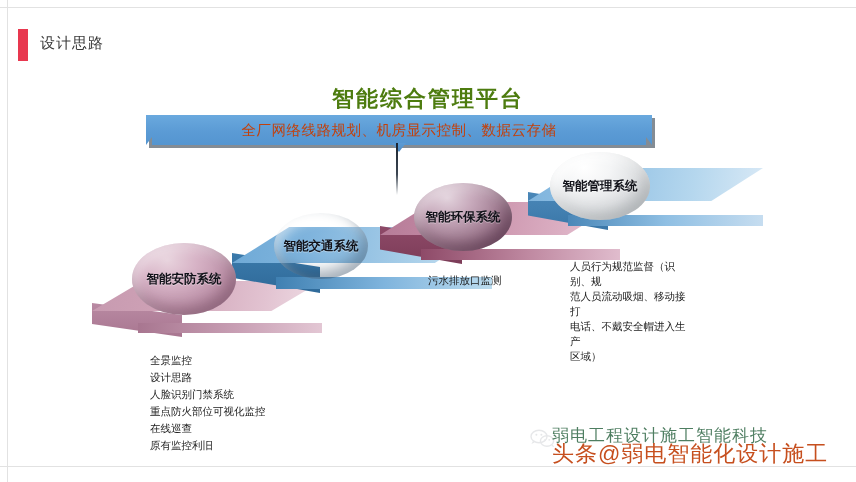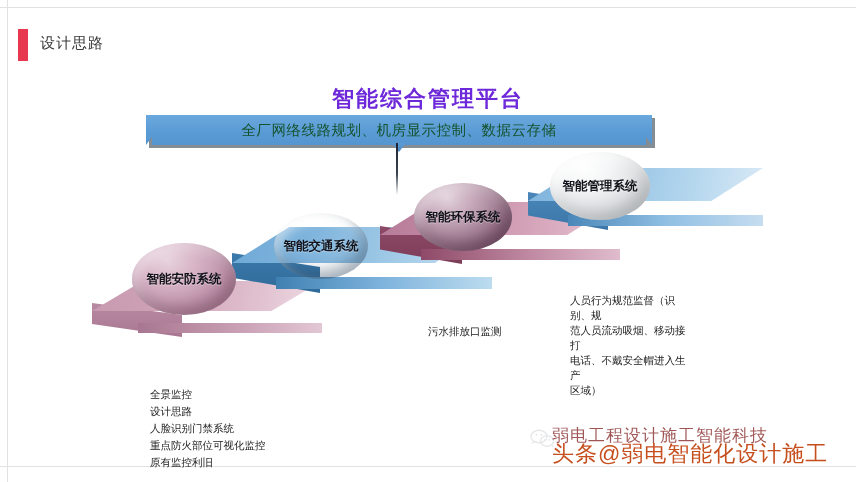--- a/index.html
+++ b/index.html
@@ -31,21 +31,21 @@
     position:absolute;left:40px;top:9px;
     font-size:15px;color:#3a3a3a;letter-spacing:1px;
     font-family:"Liberation Sans","DejaVu Sans",sans-serif;
     white-space:nowrap;
   }
 
   
   .main-title{
     position:absolute;left:0;top:84px;width:856px;
     text-align:center;
-    font-size:22px;font-weight:bold;color:#6d28d9;
+    font-size:22px;font-weight:bold;color:#4d7c0f;
     letter-spacing:2px;
     font-family:Liberation Serif, serif;
   }
 
   
   .banner-wrap{position:absolute;left:146px;top:115px;width:506px;height:30px;}
   .banner-shadow{
     position:absolute;left:3px;top:3px;width:506px;height:30px;
     background:#1f2d3d;opacity:.55;
     clip-path:polygon(0 0, 100% 0, 100% 100%, 45.5% 100%, 43.5% 100%, 0 100%);
@@ -54,21 +54,21 @@
     position:absolute;left:0;top:0;width:506px;height:30px;
     background:linear-gradient(180deg,#6aa9de 0%,#5b9bd5 55%,#5495d0 100%);
     clip-path:polygon(0 0, 506px 0, 506px 30px, 500px 22px, 500px 30px,
                       256px 30px, 250px 30px, 244px 30px,
                       6px 30px, 6px 22px, 0 30px);
     box-sizing:border-box;
   }
   .banner-inner{
     position:absolute;left:0;top:0;width:506px;height:30px;
     display:flex;align-items:center;justify-content:center;
-    color:#14532d;font-size:14.5px;letter-spacing:.5px;
+    color:#c2410c;font-size:14.5px;letter-spacing:.5px;
     font-family:"DejaVu Serif","Liberation Serif",serif;
     white-space:nowrap;
     border-radius:11px;
   }
   .banner-notch{
     position:absolute;left:246px;top:28px;width:14px;height:9px;
     background:linear-gradient(180deg,#5b9bd5,#4e8bc4);
     clip-path:polygon(0 0,100% 0,50% 100%);
   }
   .connector{
@@ -190,32 +190,31 @@
       radial-gradient(ellipse at 34% 22%, #ffffff 0%, #f4f5f6 28%, #dfe1e3 58%, #c3c6c9 85%, #b2b5b8 100%);
     box-shadow:inset -6px -8px 14px rgba(120,125,130,.30), inset 5px 6px 12px rgba(255,255,255,.85);
   }
 
   
   .detail{
     position:absolute;
     font-size:10.5px;color:#1b1b1b;line-height:17px;
     font-family:Liberation Serif, serif;
     white-space:nowrap;
-    margin-top:34px;
   }
   .d1{left:150px;top:352px;}
   .d2{left:292px;top:318px;}
-  .d3{left:428px;top:289px;}
+  .d3{left:428px;top:272px;}
   .d4{left:570px;top:259px;width:124px;white-space:normal;
       line-height:15px;text-indent:0;}
 
   
   .wm-faint{
     position:absolute;left:552px;top:424px;
-    font-size:17px;color:#7f1d1d;opacity:.75;
+    font-size:17px;color:#14532d;opacity:.75;
     letter-spacing:1px;white-space:nowrap;
     font-family:"Liberation Sans","DejaVu Sans",sans-serif;
   }
   .wm-wechat{
     position:absolute;left:530px;top:429px;width:26px;height:20px;opacity:.45;
   }
   .wm-bold{
     position:absolute;left:552px;top:439px;
     font-size:22px;color:#c2410c;opacity:.92;
     letter-spacing:1px;white-space:nowrap;font-weight:500;
@@ -284,20 +283,21 @@
     <div class="sphere sph4">
       <span class="lbl">智能管理系统</span>
     </div>
   </div>
 
   <div class="detail d1">
     <div>全景监控</div>
     <div>设计思路</div>
     <div>人脸识别门禁系统</div>
     <div>重点防火部位可视化监控</div>
+    <div>在线巡查</div>
     <div>原有监控利旧</div>
   </div>
 
 
   <div class="detail d3">
     <div>污水排放口监测</div>
   </div>
 
   <div class="detail d4">
     <div>人员行为规范监督（识别、规</div>

